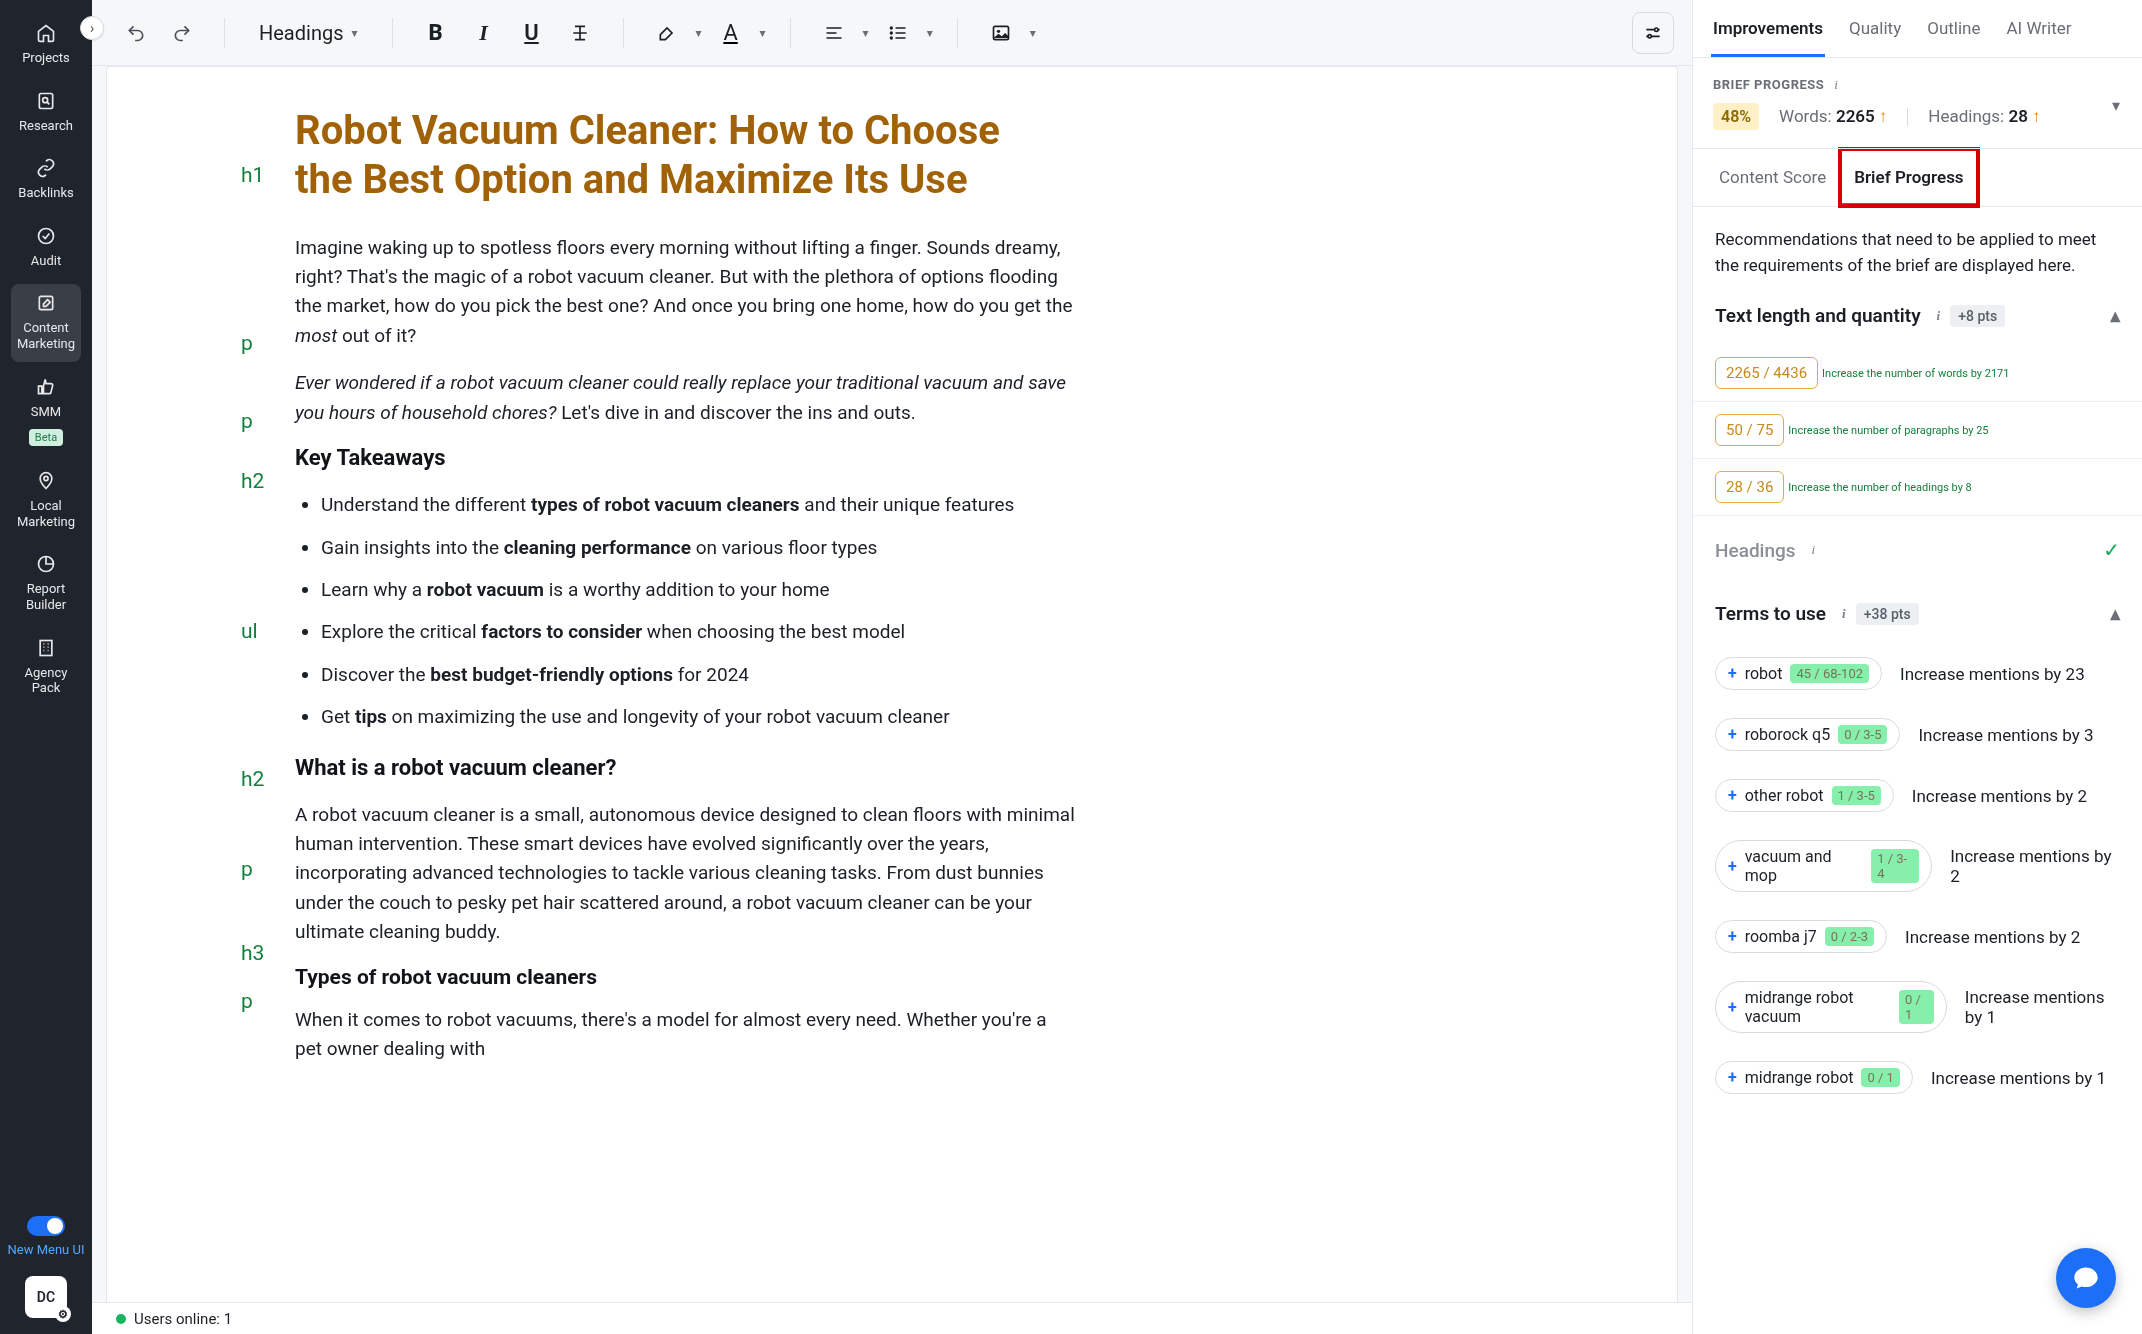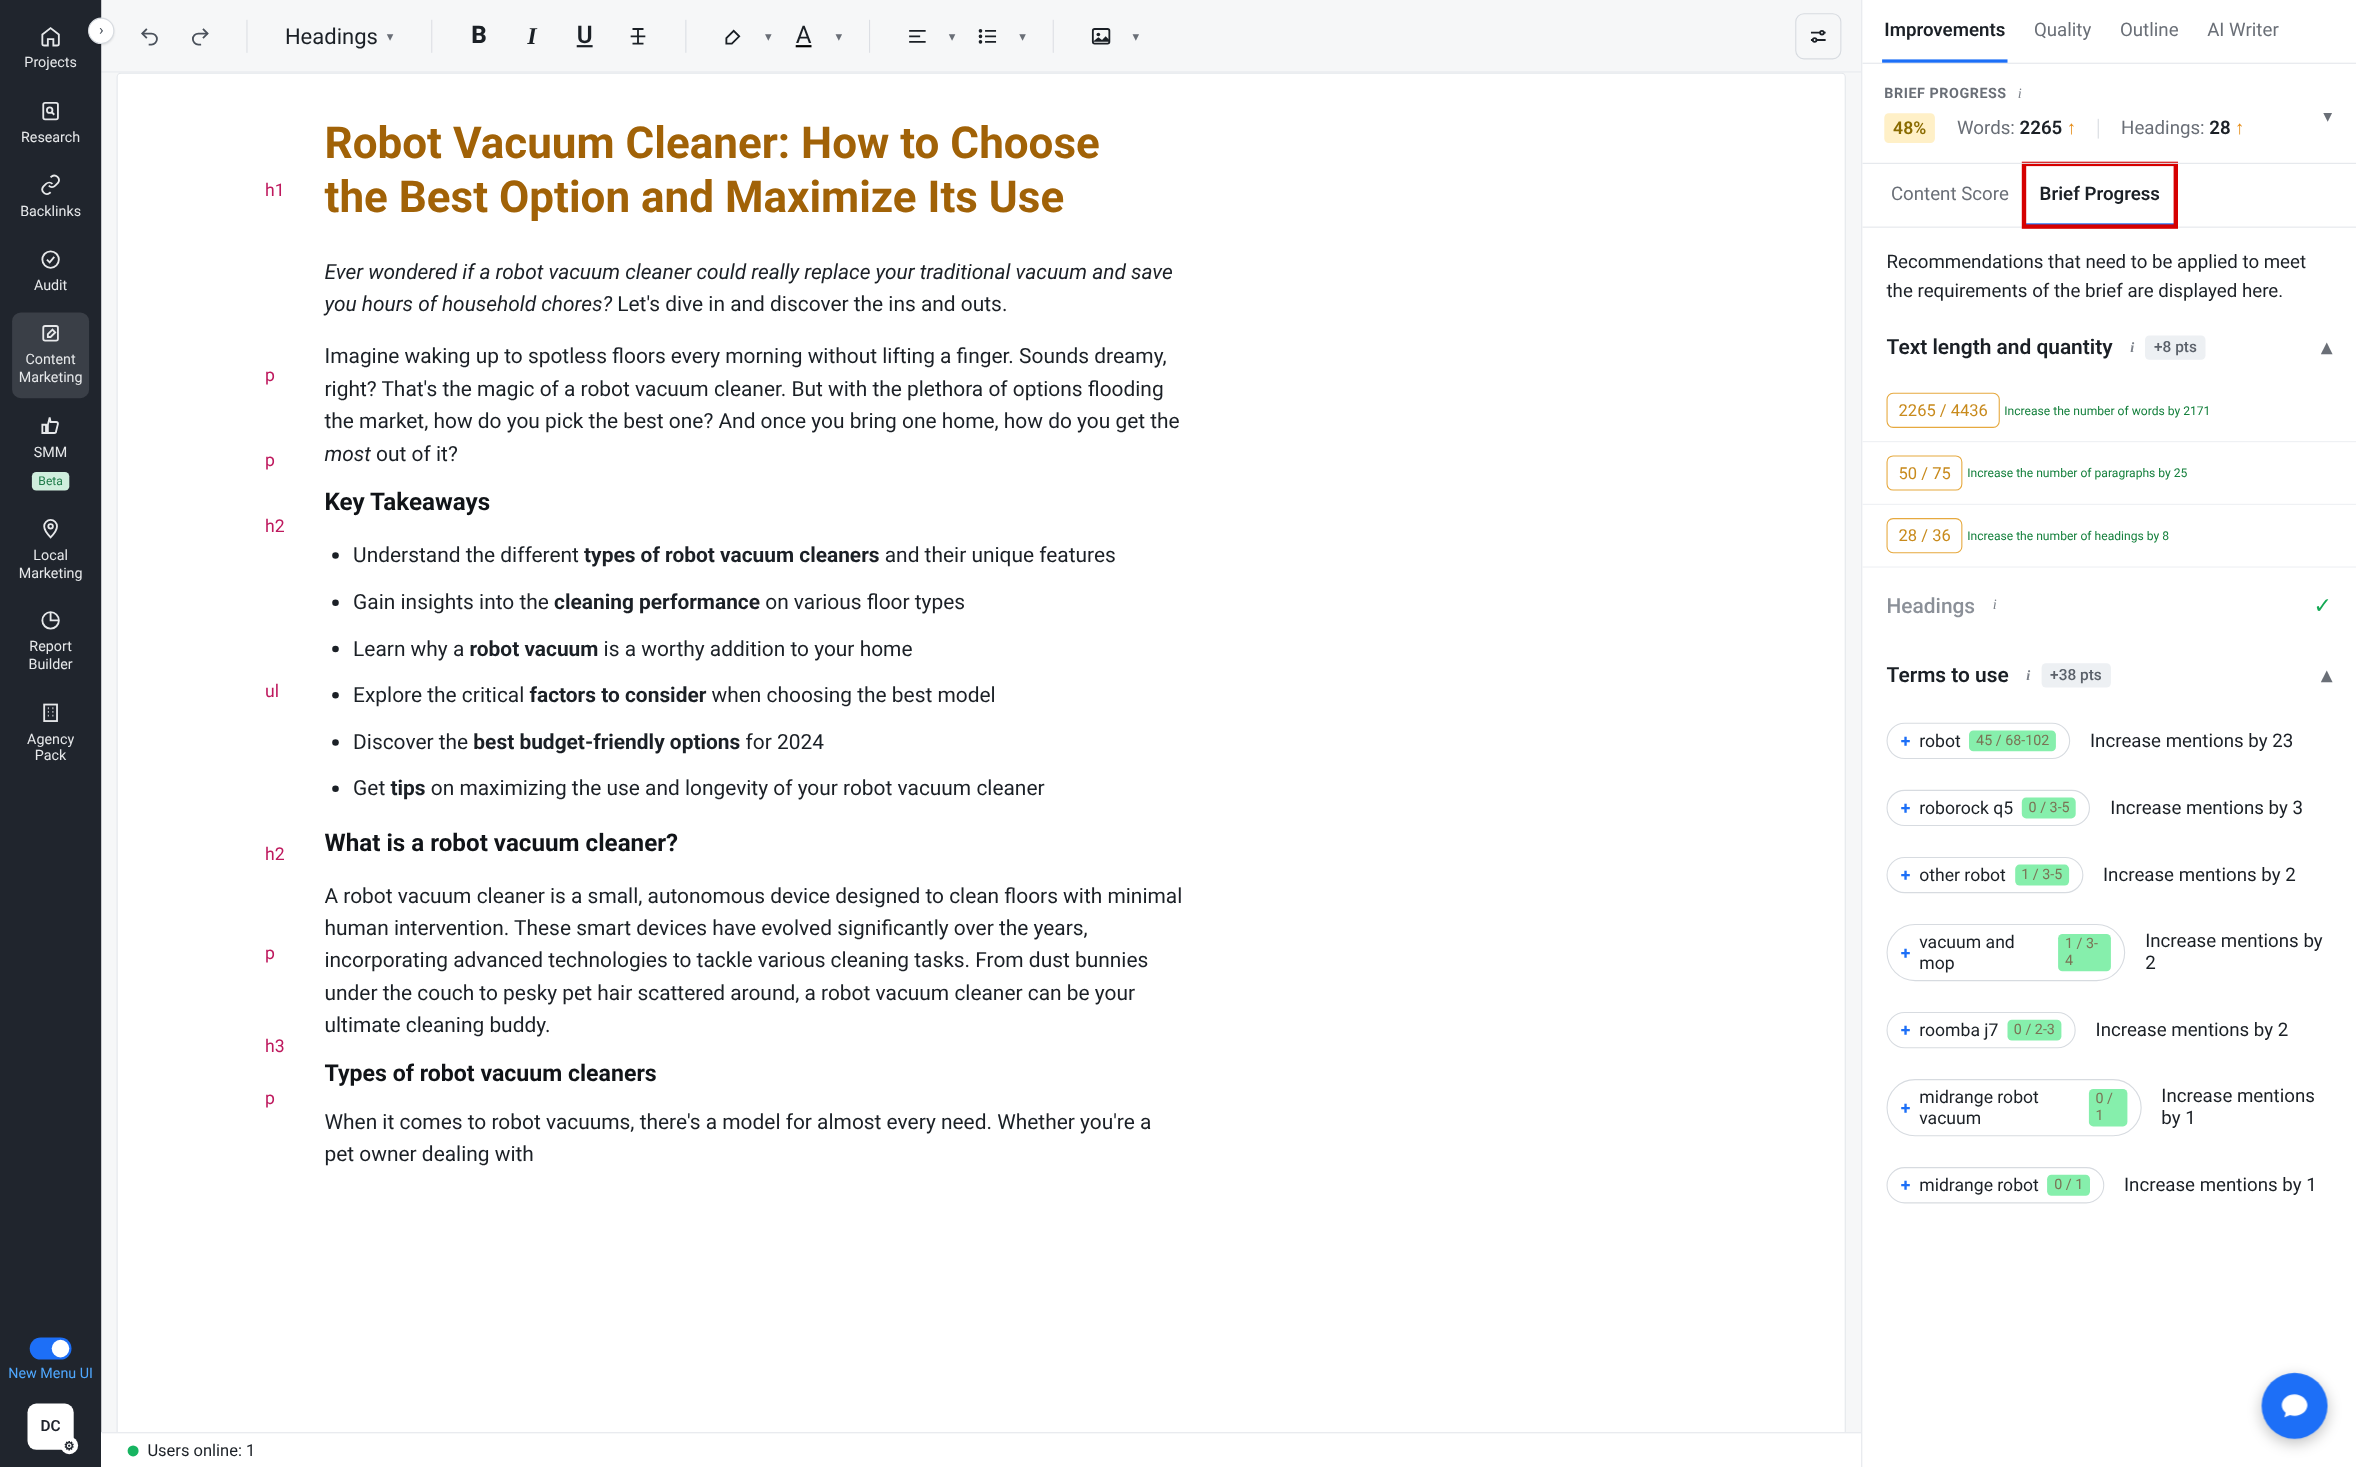--- a/index.html
+++ b/index.html
@@ -32,21 +32,21 @@
 .tb-caret { font-size: 12px; color: #6a6f77; }
 .tb-iconbtn { width: 38px; height: 38px; display:flex; align-items:center; justify-content:center; cursor:pointer; color:#1b2026; }
 .tb-settings { margin-left: auto; width: 42px; height: 42px; border: 1px solid #d7dbe0; border-radius: 8px; display:flex; align-items:center; justify-content:center; cursor:pointer; color:#1b2026; }
 .bold-letter { font-weight: 800; font-size: 22px; }
 .italic-letter { font-style: italic; font-weight: 600; font-size: 22px; font-family: Georgia, serif; }
 .underline-letter { text-decoration: underline; font-size: 22px; font-weight: 600; }
 
 
 .editor-wrap { flex:1; overflow:auto; background: #f6f7f8; padding: 0 0 0 0; }
 .paper { background: #fff; margin: 0 14px; border: 1px solid #e4e7eb; border-radius: 4px; min-height: 100%; position: relative; padding: 40px 110px 80px 188px; }
-.gutter-label { position: absolute; left: 134px; color: #be185d; font-size: 16px; text-align: right; }
+.gutter-label { position: absolute; left: 134px; color: #15803d; font-size: 21px; text-align: right; }
 .gl-h1 { top: 96px; } .gl-p1 { top: 264px; } .gl-p2 { top: 342px; } .gl-h2 { top: 402px; }
 .gl-ul { top: 552px; } .gl-h2b { top: 700px; } .gl-p3 { top: 790px; } .gl-h3 { top: 874px; } .gl-p4 { top: 922px; }
 
 .paper h1 { font-size: 40px; font-weight: 700; color: #a16207; line-height: 1.22; margin-bottom: 28px; max-width: 760px; }
 .paper p { font-size: 19px; line-height: 1.55; color: #1b2026; margin-bottom: 18px; max-width: 780px; }
 .paper .italic { font-style: italic; }
 .paper h2 { font-size: 22px; font-weight: 700; color: #111418; margin: 18px 0 20px; }
 .paper h3 { font-size: 21px; font-weight: 700; color: #111418; margin: 12px 0 16px; }
 .paper ul { list-style: disc; padding-left: 26px; max-width: 780px; margin-bottom: 22px; }
 .paper li { font-size: 19px; line-height: 1.6; color: #1b2026; margin-bottom: 12px; }
@@ -285,22 +285,22 @@
         <span class="gutter-label gl-p1">p</span>
         <span class="gutter-label gl-p2">p</span>
         <span class="gutter-label gl-h2">h2</span>
         <span class="gutter-label gl-ul">ul</span>
         <span class="gutter-label gl-h2b">h2</span>
         <span class="gutter-label gl-p3">p</span>
         <span class="gutter-label gl-h3">h3</span>
         <span class="gutter-label gl-p4">p</span>
 
         <h1>Robot Vacuum Cleaner: How to Choose the Best Option and Maximize Its Use</h1>
+        <p><span>Imagine waking up to spotless floors every morning without lifting a finger. Sounds dreamy, right? That's the magic of a robot vacuum cleaner. But with the plethora of options flooding the market, how do you pick the best one? And once you bring one home, how do you get the </span><em class="italic">most</em><span> out of it?</span></p>
         <p><em class="italic">Ever wondered if a robot vacuum cleaner could really replace your traditional vacuum and save you hours of household chores?</em><span> Let's dive in and discover the ins and outs.</span></p>
-        <p><span>Imagine waking up to spotless floors every morning without lifting a finger. Sounds dreamy, right? That's the magic of a robot vacuum cleaner. But with the plethora of options flooding the market, how do you pick the best one? And once you bring one home, how do you get the </span><em class="italic">most</em><span> out of it?</span></p>
         <h2>Key Takeaways</h2>
         <ul>
           <li><span>Understand the different </span><strong>types of robot vacuum cleaners</strong><span> and their unique features</span></li>
           <li><span>Gain insights into the </span><strong>cleaning performance</strong><span> on various floor types</span></li>
           <li><span>Learn why a </span><strong>robot vacuum</strong><span> is a worthy addition to your home</span></li>
           <li><span>Explore the critical </span><strong>factors to consider</strong><span> when choosing the best model</span></li>
           <li><span>Discover the </span><strong>best budget-friendly options</strong><span> for 2024</span></li>
           <li><span>Get </span><strong>tips</strong><span> on maximizing the use and longevity of your robot vacuum cleaner</span></li>
         </ul>
         <h2>What is a robot vacuum cleaner?</h2>

